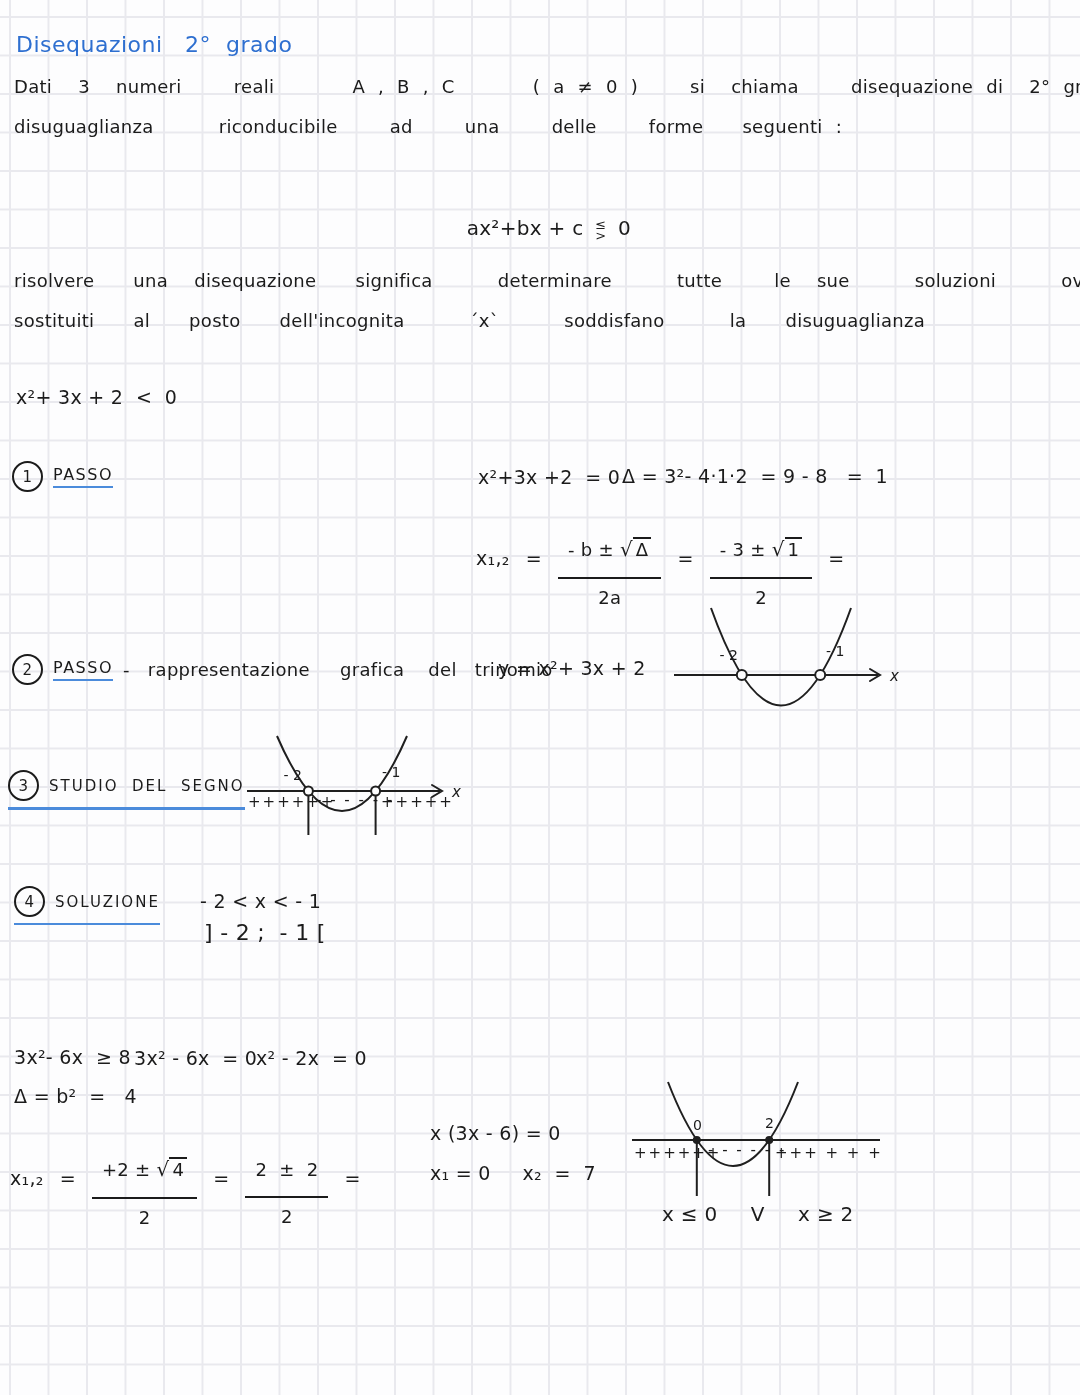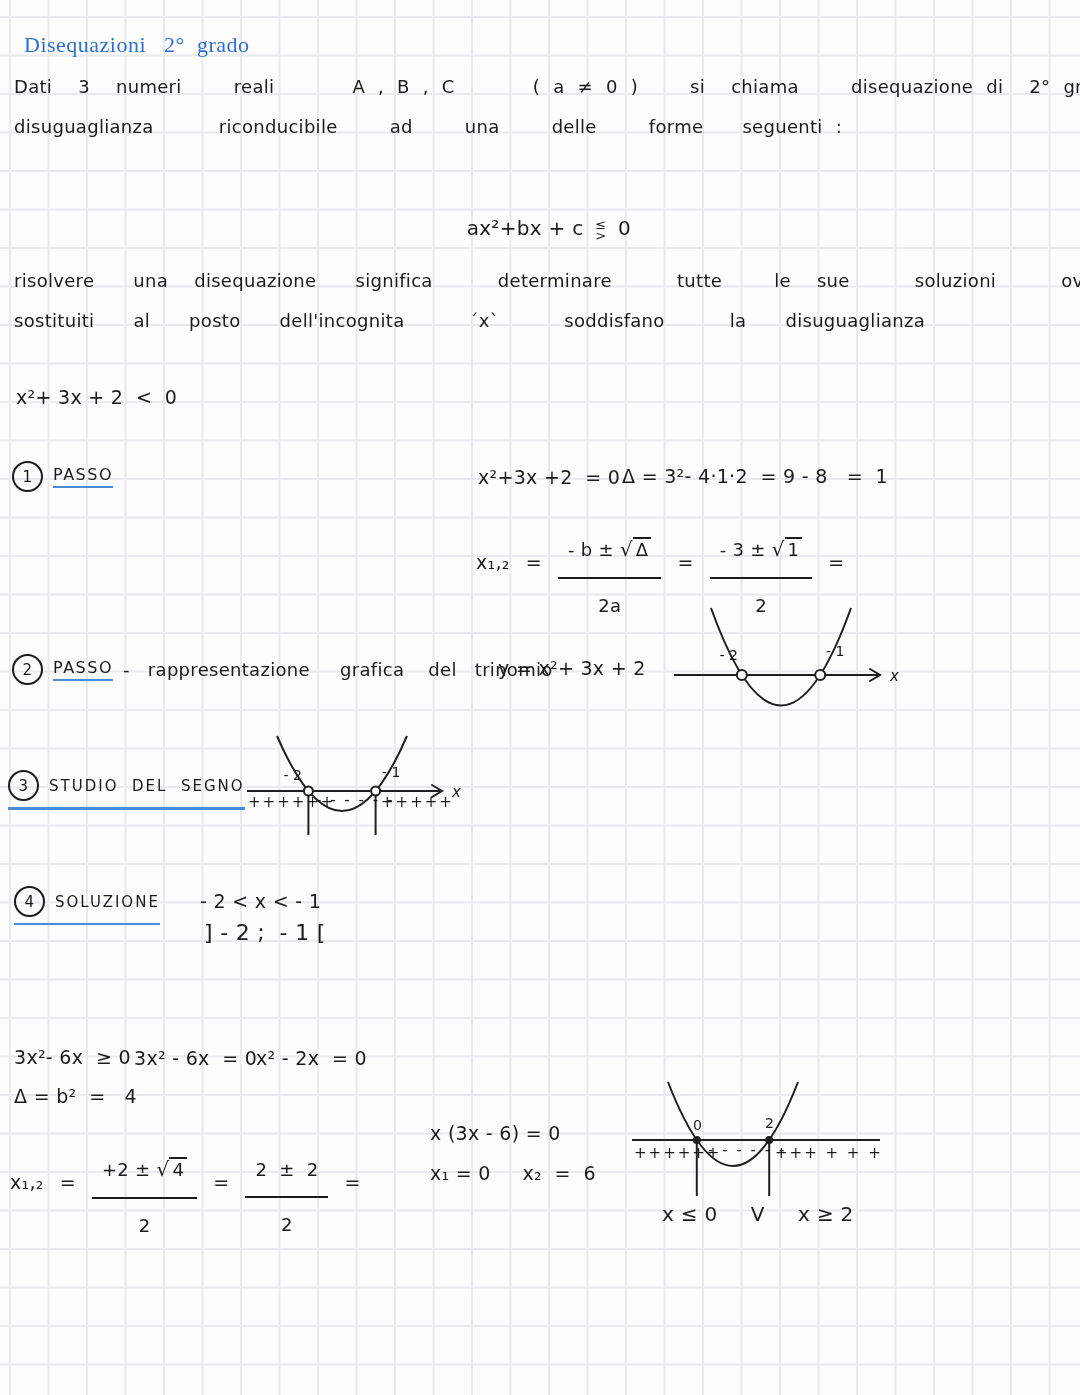--- a/index.html
+++ b/index.html
@@ -27,38 +27,38 @@
   }
   .step-row{display:inline-flex;align-items:center;gap:10px;}
   .step-label{font-size:16px;letter-spacing:1.5px;border-bottom:2.5px solid #4b8bdb;padding-bottom:2px;}
   .step-desc{font-size:18px;}
   .ul-group{display:inline-flex;align-items:center;gap:10px;border-bottom:3px solid #4b8bdb;padding-bottom:6px;}
   .caps-label{font-size:15px;letter-spacing:2px;}
   .cmp-stack{display:inline-flex;flex-direction:column;vertical-align:middle;line-height:11px;font-size:13px;margin:0 5px;align-items:center;}
   .formula-row{display:inline-flex;align-items:center;gap:16px;font-size:19px;}
   .frac{display:inline-flex;flex-direction:column;align-items:center;text-align:center;font-size:18px;}
   .frac .num{border-bottom:2px solid #1b1b1b;padding:0 10px 16px;margin-top:30px;}
-  .frac .den{padding-top:16px;}
+  .frac .den{padding-top:8px;}
   .radsym{font-size:1.1em;}
   .radicand{border-top:2px solid #1b1b1b;padding:0 3px;}
   .branch{position:relative;width:160px;height:76px;flex:0 0 auto;}
   .branch svg{position:absolute;left:0;top:0;}
   .branch .btop{position:absolute;left:56px;top:0;font-size:18px;}
   .branch .bbot{position:absolute;left:62px;top:50px;font-size:18px;}
   svg text{font-family:"DejaVu Sans",sans-serif;fill:#1b1b1b;}
   .signs{font-size:15px;letter-spacing:2px;}
   .axis-x{font-size:15px;font-style:italic;}
   .rootlbl{font-size:14px;}
 </style>
 </head>
 <body>
 
 <div id="page">
 
-  <div class="abs hw title" style="left:24px;top:32px;font-family:Liberation Serif, serif;">Disequazioni   2°  grado</div>
+  <div class="abs hw title" style="left:16px;top:32px;">Disequazioni   2°  grado</div>
 
   <div class="abs hw body-text" style="left:14px;top:76px;">Dati  3  numeri    reali      A , B , C      ( a ≠ 0 )    si  chiama    disequazione di  2° grado   una    qualunque</div>
   <div class="abs hw body-text" style="left:14px;top:116px;">disuguaglianza     riconducibile    ad    una    delle    forme   seguenti :</div>
 
   <div class="abs hw big-math" style="left:440px;top:192px;">
     <span>ax²+bx + c </span><span class="cmp-stack"><span>≤</span><span>&gt;</span></span><span> 0</span>
   </div>
 
   <div class="abs hw body-text" style="left:14px;top:270px;">risolvere   una  disequazione   significa     determinare     tutte    le  sue     soluzioni     ovvero    quei    numeri che</div>
   <div class="abs hw body-text" style="left:14px;top:310px;">sostituiti   al   posto   dell'incognita     ´x`     soddisfano     la   disuguaglianza</div>
@@ -126,42 +126,42 @@
     <text x="139" y="74" class="signs">+++++</text>
   </svg>
 
   <div class="abs ul-group" style="left:14px;top:886px;border-bottom-width:2.5px;">
     <span class="badge hw">4</span>
     <span class="hw caps-label">SOLUZIONE</span>
   </div>
   <div class="abs hw math" style="left:200px;top:890px;">- 2 &lt; x &lt; - 1</div>
   <div class="abs hw" style="left:204px;top:920px;font-size:22px;">] - 2 ;  - 1 [</div>
 
-  <div class="abs hw math" style="left:14px;top:1046px;">3x²- 6x  ≥ 0</div>
+  <div class="abs hw math" style="left:14px;top:1046px;">3x²- 6x  ≥ 8</div>
   <div class="abs hw math" style="left:134px;top:1047px;">3x² - 6x  = 0</div>
   <div class="abs hw math" style="left:256px;top:1047px;">x² - 2x  = 0</div>
   <div class="abs hw math" style="left:14px;top:1085px;">Δ = b²  =   4</div>
 
   <div class="abs formula-row" style="left:10px;top:1128px;">
     <span class="hw">x₁,₂</span>
     <span class="hw">=</span>
     <span class="frac">
       <span class="num hw"><span>+2 ± </span><span class="radsym">√</span><span class="radicand hw">4</span></span>
       <span class="den hw">2</span>
     </span>
     <span class="hw">=</span>
     <span class="frac">
       <span class="num hw">2  ±  2</span>
       <span class="den hw">2</span>
     </span>
     <span class="hw">=</span>
   </div>
 
   <div class="abs hw math" style="left:430px;top:1122px;">x (3x - 6) = 0</div>
-  <div class="abs hw math" style="left:430px;top:1162px;">x₁ = 0     x₂  =  6</div>
+  <div class="abs hw math" style="left:430px;top:1162px;">x₁ = 0     x₂  =  7</div>
 
   <svg class="abs" style="left:628px;top:1078px;" width="260" height="125" viewBox="0 0 260 125">
     <line x1="4" y1="62" x2="252" y2="62" stroke="#1f1f1f" stroke-width="2"></line>
     <path d="M40 4 Q105 172 170 4" stroke="#1f1f1f" stroke-width="2" fill="none"></path>
     <circle cx="68.8" cy="62" r="4" fill="#1f1f1f"></circle>
     <circle cx="141.2" cy="62" r="4" fill="#1f1f1f"></circle>
     <line x1="68.8" y1="62" x2="68.8" y2="118" stroke="#1f1f1f" stroke-width="2"></line>
     <line x1="141.2" y1="62" x2="141.2" y2="118" stroke="#1f1f1f" stroke-width="2"></line>
     <text x="74" y="52" text-anchor="end" class="rootlbl">0</text>
     <text x="146" y="50" text-anchor="end" class="rootlbl">2</text>

